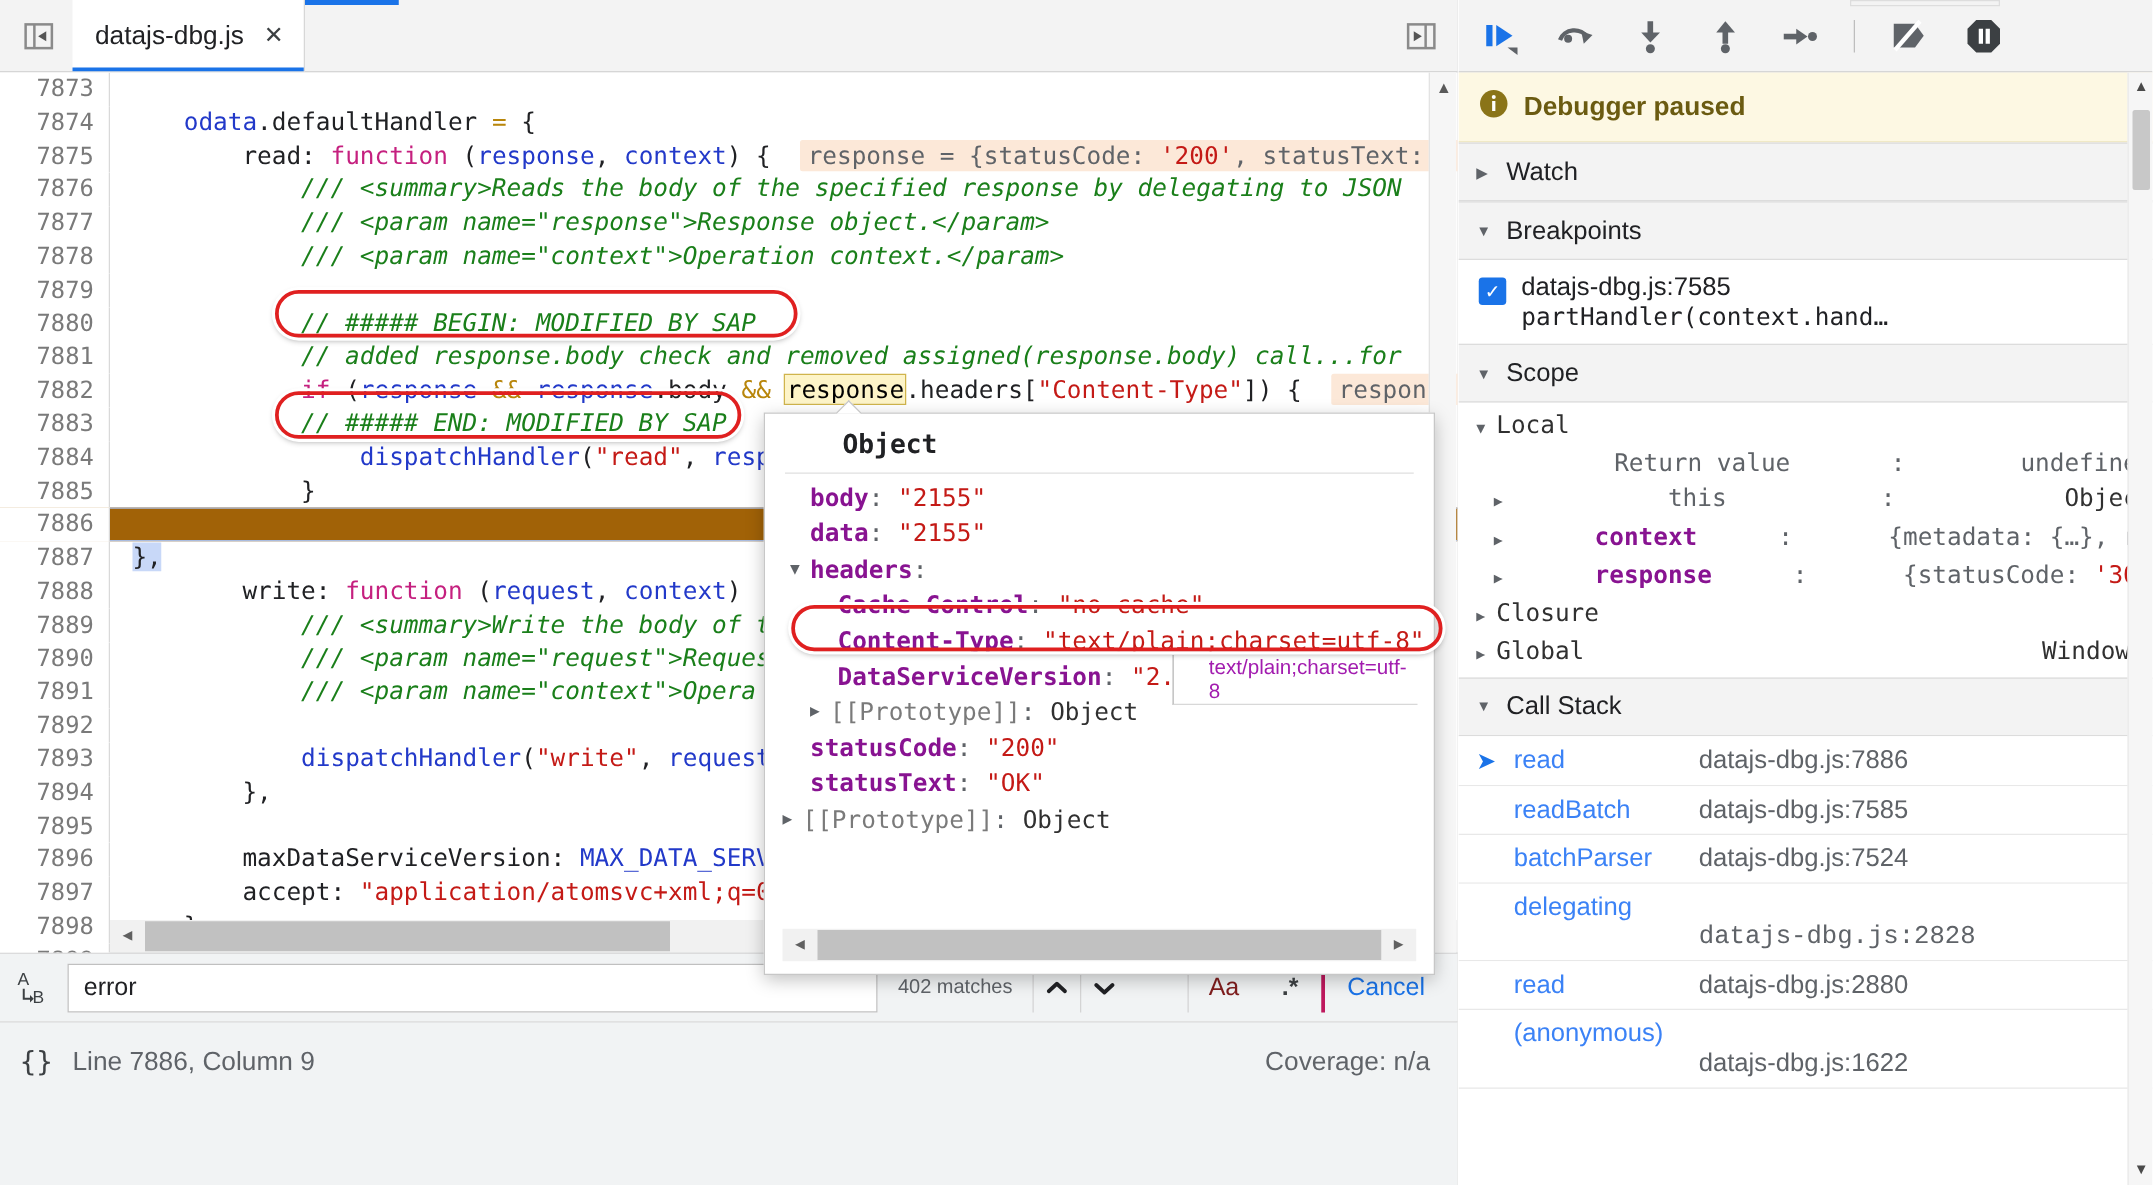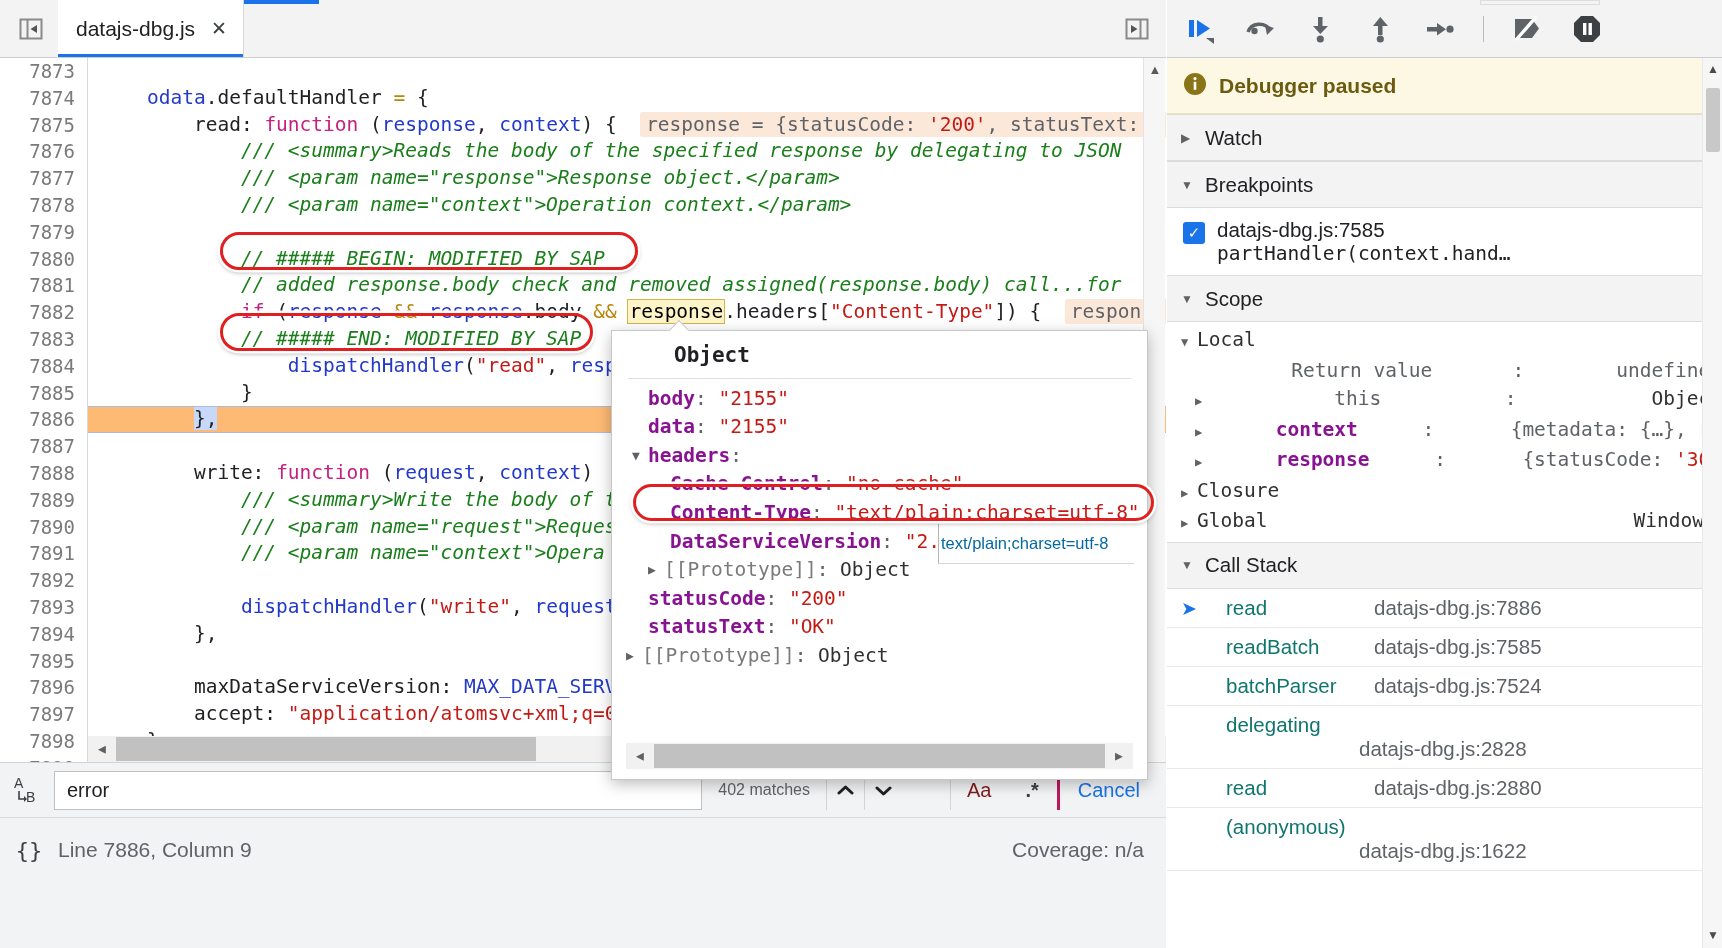--- a/index.html
+++ b/index.html
@@ -44,21 +44,21 @@
   }
 
   
   #editor {
     position:absolute; left:0; top:58px; width:1166px; height:704px;
     background:#fff; overflow:hidden;
     font-family:"DejaVu Sans Mono","Liberation Mono",monospace;
     font-size:19.5px; line-height:26.8px;
   }
   .code-row { position:relative; display:flex; height:26.8px; white-space:pre; }
-  .code-row.hl { background:#fdba74; }
+  .code-row.hl { background:#a16207;flex-direction:column; }
   .code-row.hl::before,
   .code-row.hl::after {
     content:""; position:absolute; left:88px; right:0; height:1px; background:#a9bce0;
   }
   .code-row.hl::before { top:0; }
   .code-row.hl::after { bottom:0; }
   .gutter {
     width:88px; min-width:88px; text-align:right; padding-right:12px;
     color:#7a7a7a; background:#fff; border-right:1px solid #d9d9d9;
     font-size:19px; letter-spacing:0px; z-index:2;
@@ -184,22 +184,22 @@
     position:absolute; left:14px; right:14px; bottom:10px; height:26px;
     background:#f1f1f1; display:flex; align-items:center;
   }
   #obj-hscroll .arrow { width:28px; text-align:center; color:#606060; font-size:13px; }
   #obj-hscroll .thumb { height:24px; background:#c1c1c1; flex:1; margin-right:28px; }
 
   
   #value-tooltip {
     position:absolute; left:938px; top:524px; width:196px; height:40px;
     background:#fff; border-left:1px solid #b5b5b5; border-bottom:1px solid #d8d8d8;
-    font-family:"Liberation Sans",sans-serif; font-size:16.5px; color:#0369a1;
-    display:flex; align-items:center; padding-left:2px; z-index:45;
+    font-family:"Liberation Sans",sans-serif; font-size:16.5px; color:#a21caf;
+    display:flex; align-items:center; padding-left:28px; z-index:45;
   }
 
   
   #right-pane {
     position:absolute; left:1167px; top:0; width:555px; height:948px; background:#fff;
   }
   #dbg-toolbar {
     height:58px; background:#f3f3f3; border-bottom:1px solid #cdcdcd;
     display:flex; align-items:center; padding-left:14px; gap:22px;
   }
@@ -236,21 +236,21 @@
   .s-plain { color:#303030; }
   .s-gray  { color:#5f6368; }
   .s-num   { color:#c41a16; }
   .s-right { margin-left:auto; padding-right:18px; color:#303030; }
 
   .cs-row {
     display:flex; align-items:flex-start; min-height:39px;
     border-bottom:1px solid #e8e8e8; padding:7px 0 7px 0; background:#fff;
   }
   .cs-arrow { width:44px; min-width:44px; text-align:center; color:#1a73e8; font-size:19px; padding-top:1px; }
-  .cs-name { font-size:20.5px; color:#0f766e; flex:0 0 auto; min-width:148px;margin-left:15px; }
+  .cs-name { font-size:20.5px; color:#3b82f6; flex:0 0 auto; min-width:148px; }
   .cs-loc { font-size:20.5px; color:#5f6368; }
   .cs-wrap { display:flex; flex-direction:column; }
   .cs-loc-below { font-size:20.5px; color:#5f6368; padding-left:148px; }
 
   #right-vscroll {
     position:absolute; right:0; top:58px; width:20px; bottom:0;
     background:#f6f6f6; border-left:1px solid #e9e9e9;
   }
   #right-vscroll .up { position:absolute; top:4px; width:20px; text-align:center; color:#4a4a4a; font-size:12px; }
   #right-vscroll .down { position:absolute; bottom:6px; width:20px; text-align:center; color:#4a4a4a; font-size:12px; }
@@ -548,21 +548,21 @@
         <span class="cs-arrow"></span>
         <span class="cs-name">batchParser</span>
         <span class="cs-loc">datajs-dbg.js:7524</span>
       </div>
 
       <div class="cs-row" style="flex-direction:column;">
         <div style="display:flex;">
             <span class="cs-arrow"></span>
             <span class="cs-name">delegating</span>
           </div>
-        <div class="cs-loc-below" style="padding-left:192px;">datajs-dbg.js:2828</div>
+        <div class="cs-loc-below" style="padding-left:192px;font-family:Liberation Mono, monospace;">datajs-dbg.js:2828</div>
       </div>
 
       <div class="cs-row">
         <span class="cs-arrow"></span>
         <span class="cs-name">read</span>
         <span class="cs-loc">datajs-dbg.js:2880</span>
       </div>
 
       <div class="cs-row" style="flex-direction:column;">
         <div style="display:flex;">

